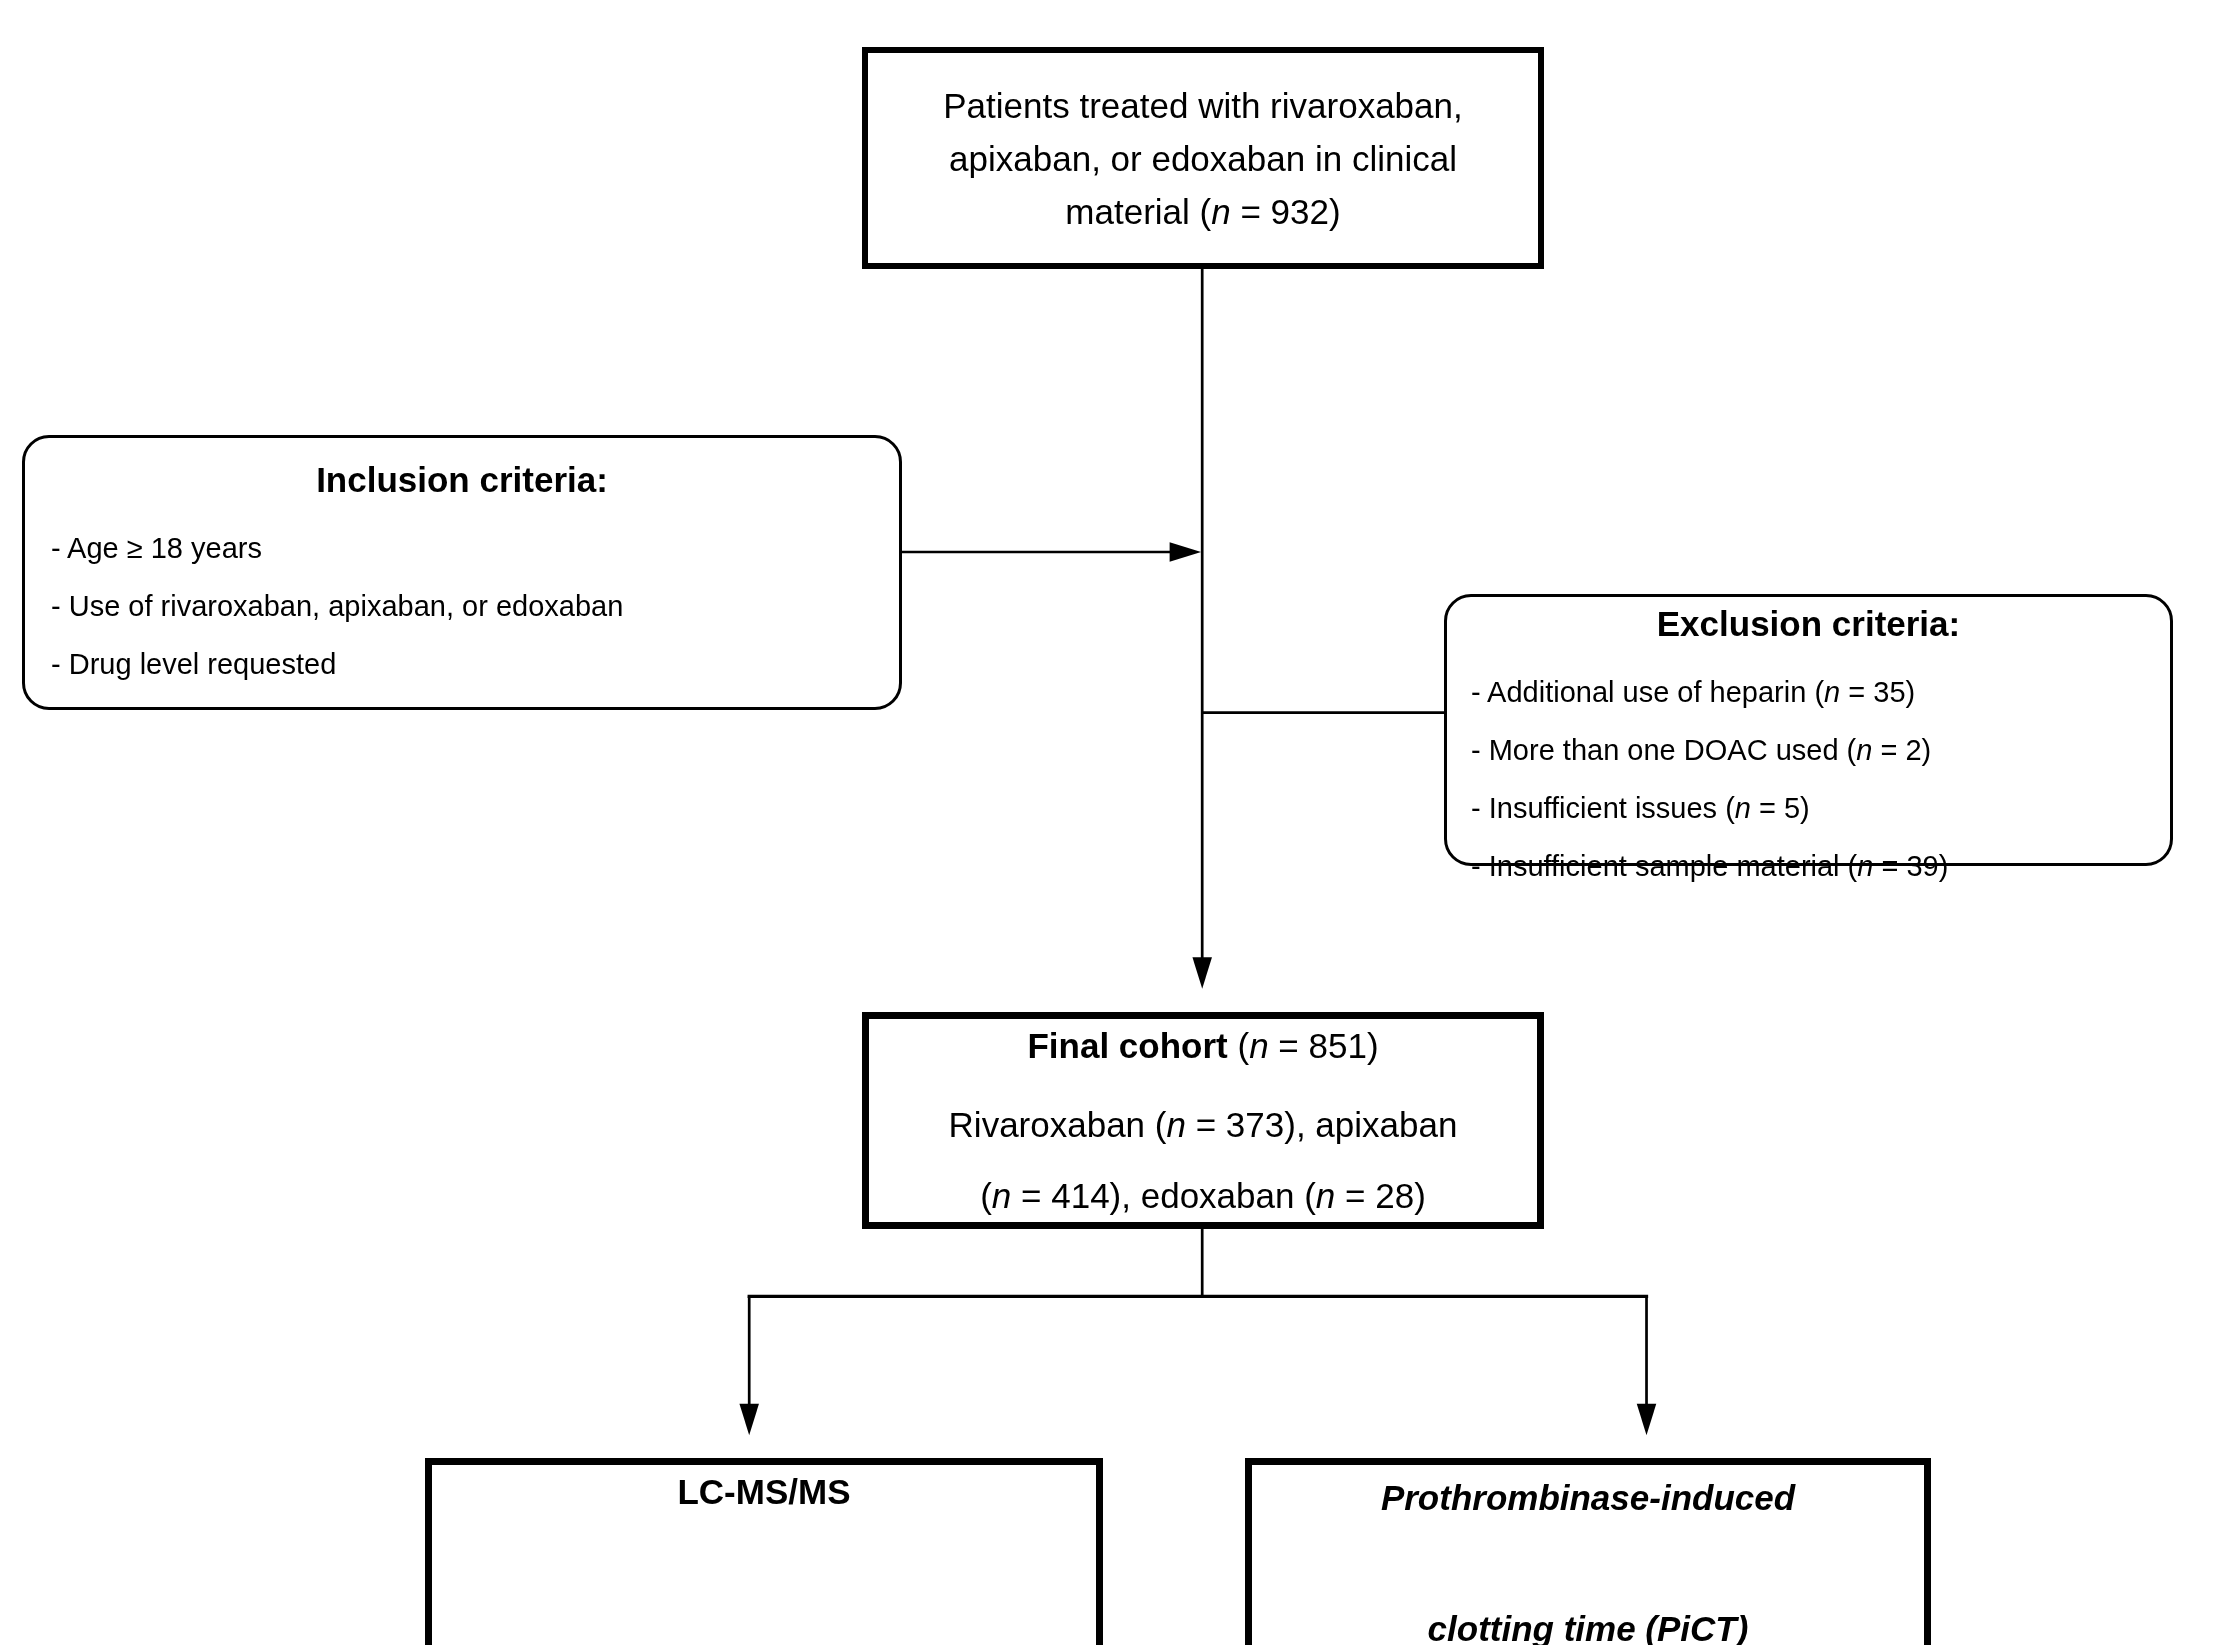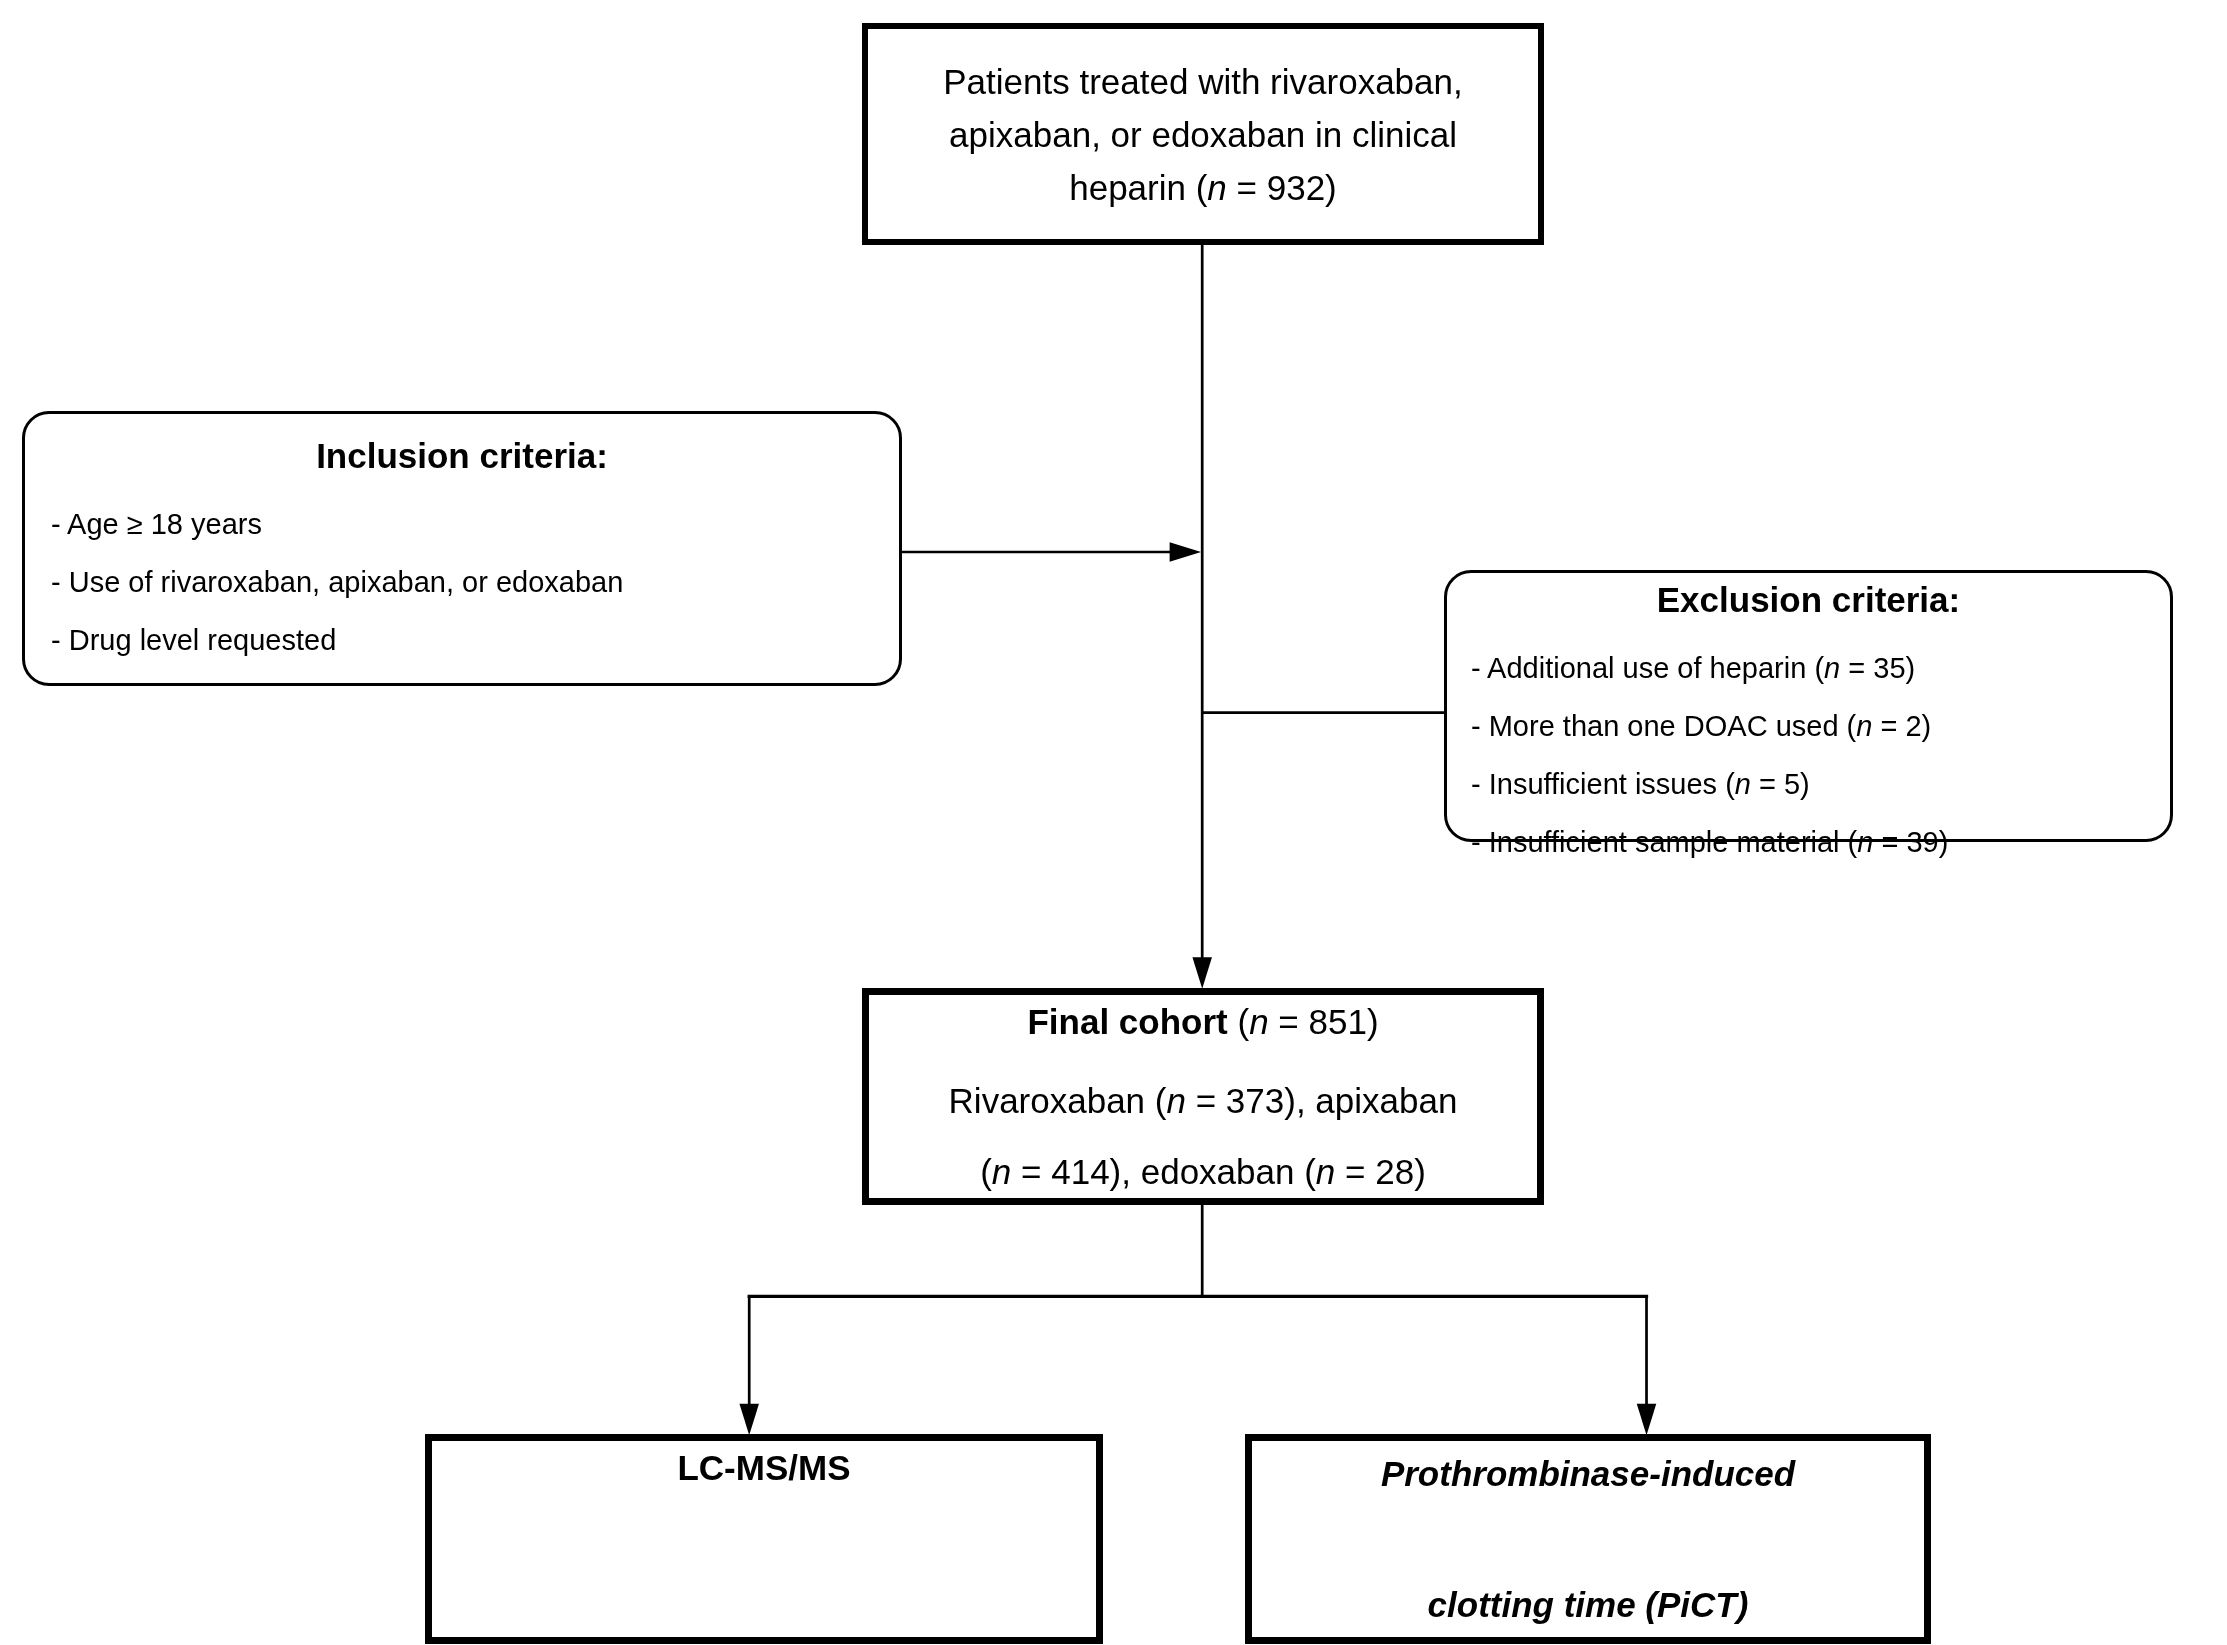--- a/index.html
+++ b/index.html
@@ -20,20 +20,21 @@
     position: absolute;
     box-sizing: border-box;
     background: #ffffff;
     border-style: solid;
     border-color: #000000;
     display: flex;
     flex-direction: column;
     justify-content: center;
     align-items: center;
     text-align: center;
+    margin-top: 24px;
   }
   .heavy   { border-width: 6px; }
   .heavier { border-width: 7px; justify-content: space-between; }
   .rounded { border-width: 3.3px; border-radius: 27px; }
 
   .line {
     font-size: 35px;
     line-height: 53px;
     white-space: nowrap;
   }
@@ -90,21 +91,21 @@
     <line x1="1381" y1="2389" x2="1381" y2="2589" stroke="#000000" stroke-width="5"></line>
     <polygon points="1381,2645 1363,2587 1399,2587" fill="#000000"></polygon>
 
     <line x1="3035" y1="2389" x2="3035" y2="2589" stroke="#000000" stroke-width="5"></line>
     <polygon points="3035,2645 3017,2587 3053,2587" fill="#000000"></polygon>
   </svg>
 
   <div class="box heavy" style="left:862px; top:23px; width:682px; height:222px;">
     <div class="line"><span>Patients treated with rivaroxaban,</span></div>
     <div class="line"><span>apixaban, or edoxaban in clinical</span></div>
-    <div class="line"><span>heparin (</span><span class="it">n</span><span> = 932)</span></div>
+    <div class="line"><span>material (</span><span class="it">n</span><span> = 932)</span></div>
   </div>
 
   <div class="box rounded" style="left:22px; top:411px; width:880px; height:275px;">
     <div class="crit-title">Inclusion criteria:</div>
     <div class="crit-items" style="padding:0 0 0 26px;">
       <div class="crit-item"><span>- Age ≥ 18 years</span></div>
       <div class="crit-item"><span>- Use of rivaroxaban, apixaban, or edoxaban</span></div>
       <div class="crit-item"><span>- Drug level requested</span></div>
     </div>
   </div>

